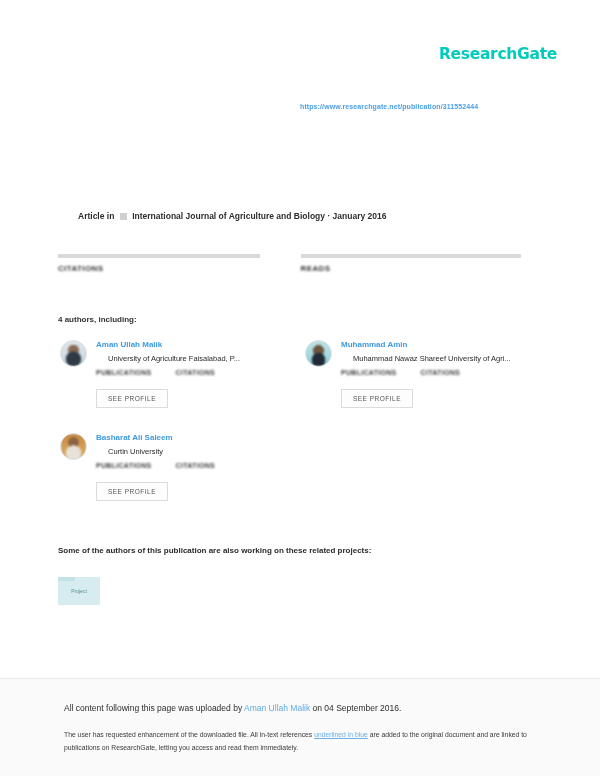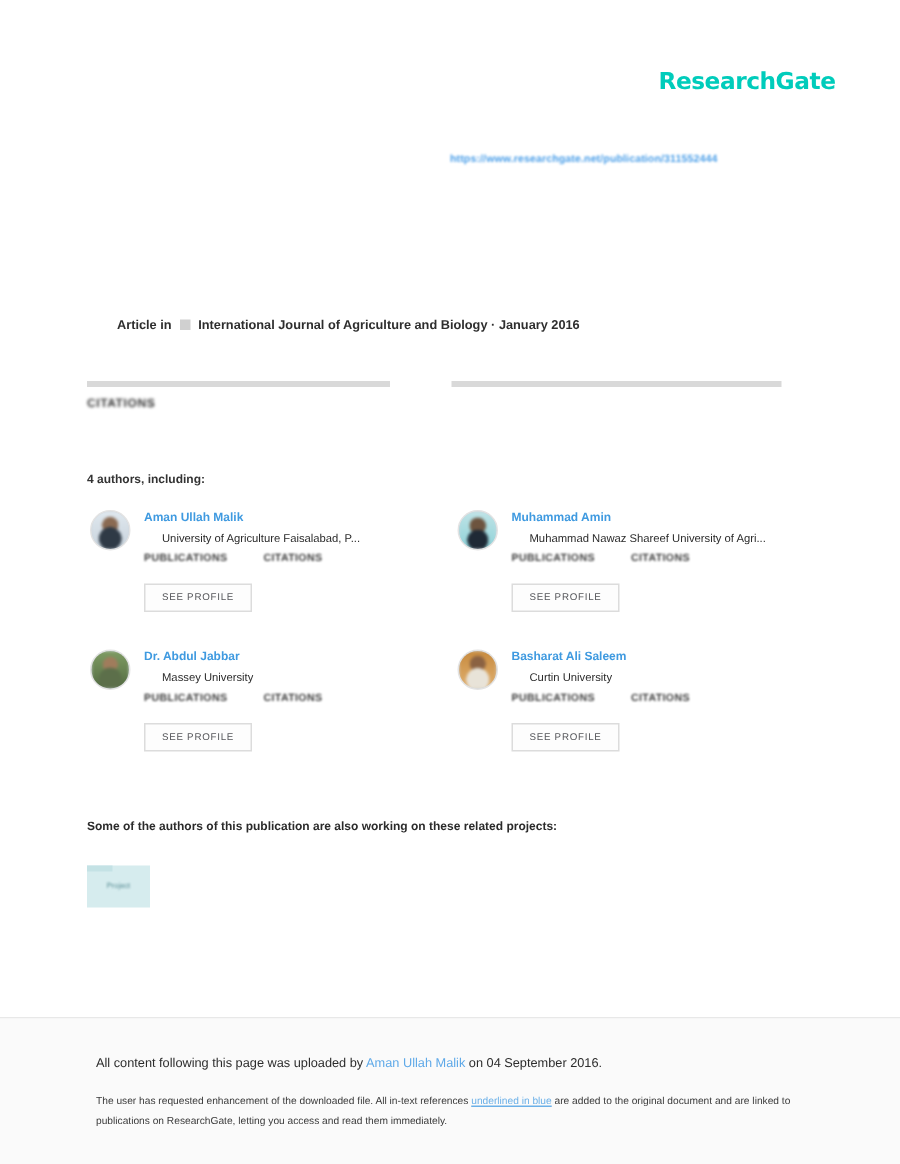--- a/index.html
+++ b/index.html
@@ -279,20 +279,21 @@
     <span>January 2016</span>
   </div>
 
   <div class="stats">
     <div class="stat-col">
       <div class="stat-rule"></div>
       <div class="stat-label">CITATIONS</div>
     </div>
     <div class="stat-col">
       <div class="stat-rule"></div>
+      <div class="stat-label">READS</div>
     </div>
   </div>
 
   <div class="authors-heading">4 authors, including:</div>
 
   <div class="authors-grid">
 
     <div class="author-card">
       <div class="avatar av1">
           <div class="ph"></div>
@@ -312,32 +313,20 @@
         </div>
       <div class="author-name">Muhammad Amin</div>
       <div class="author-affil">Muhammad Nawaz Shareef University of Agri...</div>
       <div class="author-stats">
         <span class="astat">PUBLICATIONS</span>
         <span class="astat">CITATIONS</span>
       </div>
       <div class="see-profile">SEE PROFILE</div>
     </div>
 
-    <div class="author-card">
-      <div class="avatar av3">
-          <div class="ph"></div>
-        </div>
-      <div class="author-name">Dr. Abdul Jabbar</div>
-      <div class="author-affil">Massey University</div>
-      <div class="author-stats">
-        <span class="astat">PUBLICATIONS</span>
-        <span class="astat">CITATIONS</span>
-      </div>
-      <div class="see-profile">SEE PROFILE</div>
-    </div>
 
     <div class="author-card">
       <div class="avatar av4">
           <div class="ph"></div>
         </div>
       <div class="author-name">Basharat Ali Saleem</div>
       <div class="author-affil">Curtin University</div>
       <div class="author-stats">
         <span class="astat">PUBLICATIONS</span>
         <span class="astat">CITATIONS</span>

